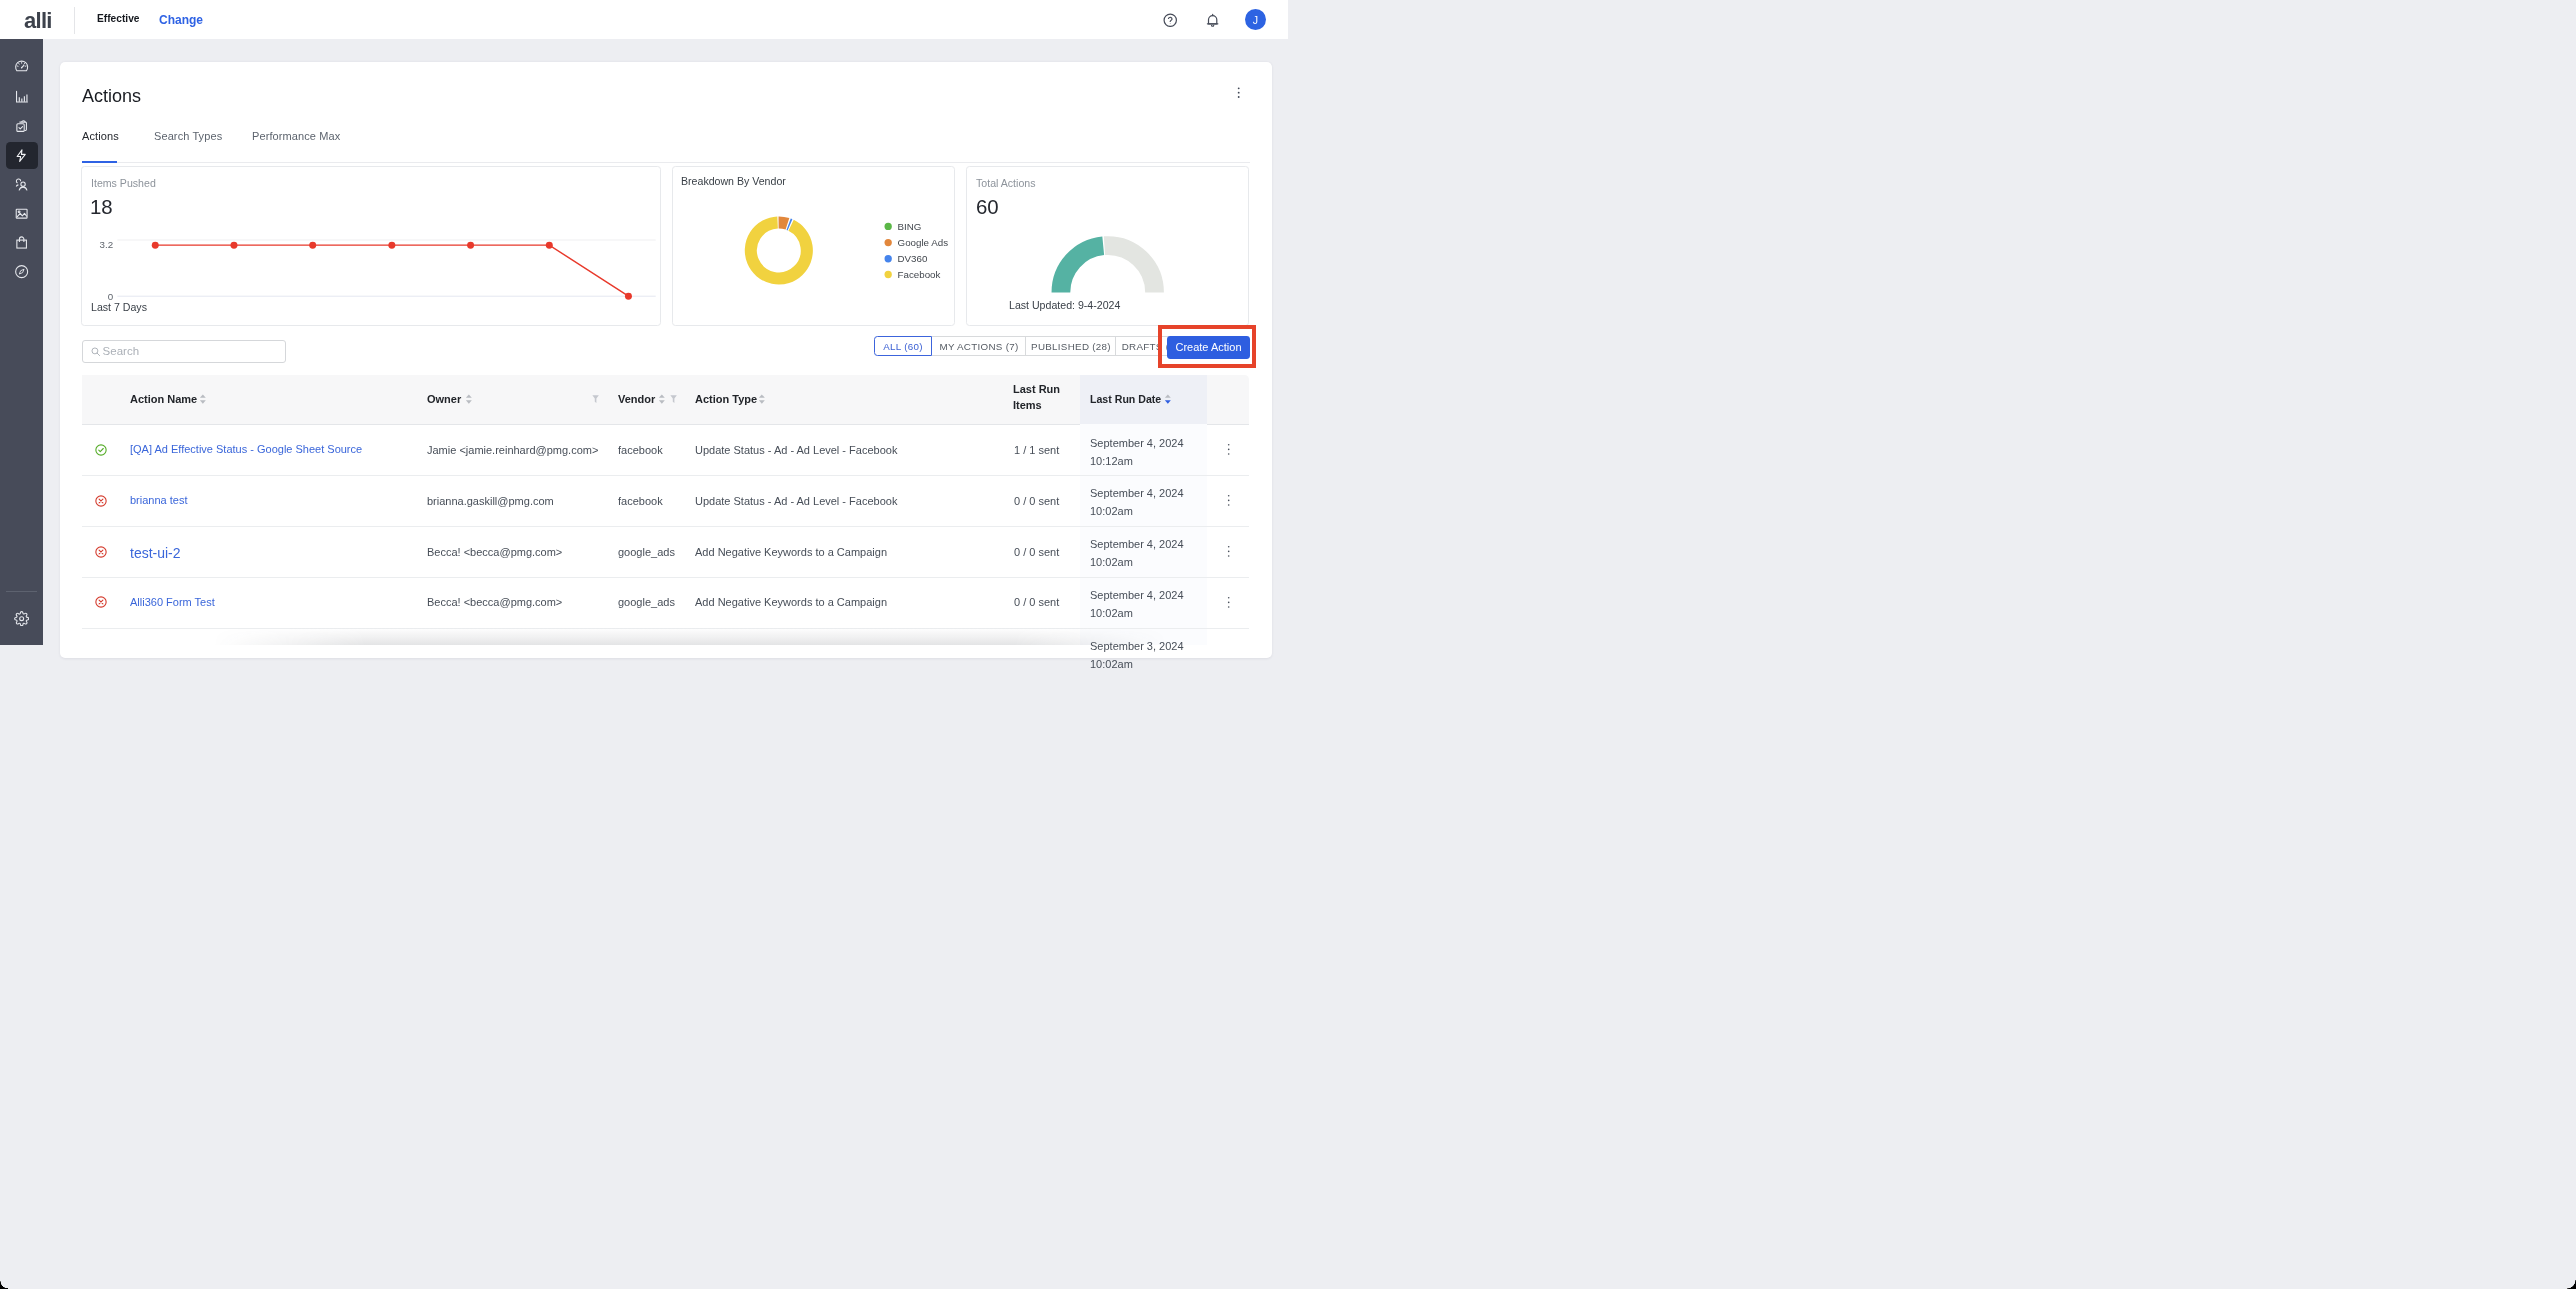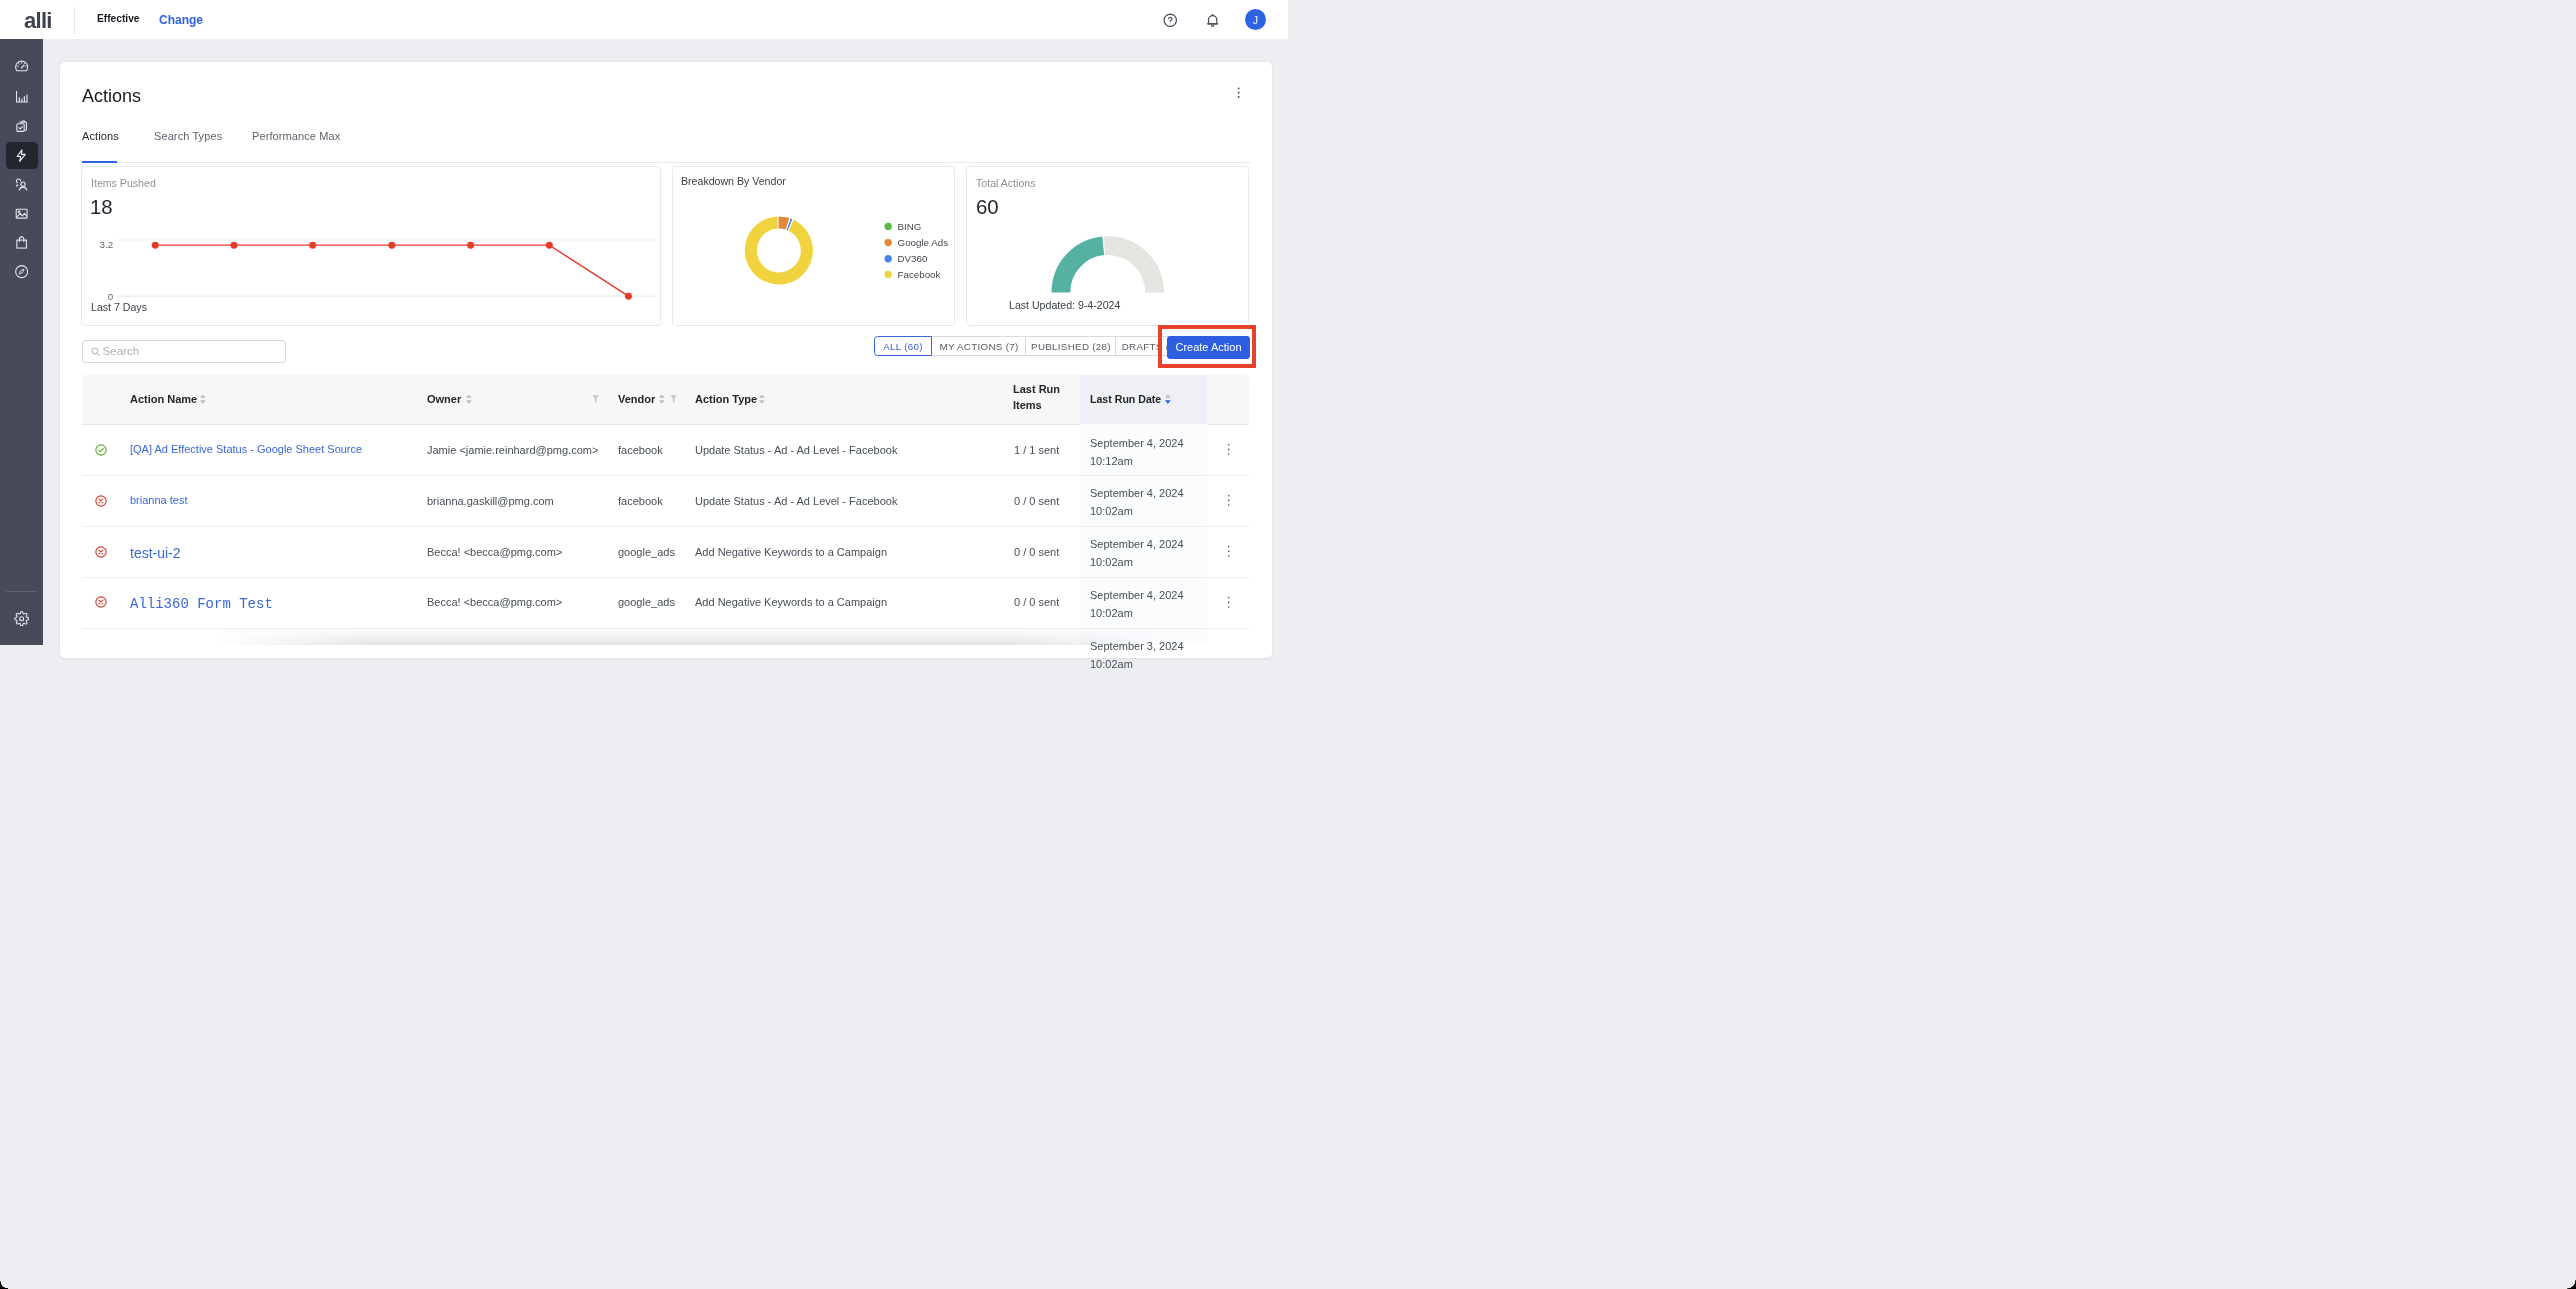--- a/index.html
+++ b/index.html
@@ -272,21 +272,21 @@
 <svg class="abs" style="left:1227px; top:545px;" width="3.4" height="12.8" viewBox="0 0 4 15" fill="#4a515c">
   <circle cx="2" cy="2" r="0.95"></circle>
     <circle cx="2" cy="7.5" r="0.95"></circle>
     <circle cx="2" cy="13" r="0.95"></circle>
 </svg>
 
 <svg class="abs" style="left:95px; top:596px;" width="12" height="12" viewBox="0 0 24 24" fill="none" stroke="#d43a2c" stroke-width="2.2">
   <circle cx="12" cy="12" r="10.3"></circle>
     <path d="M8.2 8.2 l7.6 7.6 M15.8 8.2 l-7.6 7.6" stroke-linecap="round"></path>
 </svg>
-<div class="abs" style="left:130px; top:596px; font-size:14px; color:#3a66da;font-family:Liberation Mono, monospace;">Alli360 Form Test</div>
+<div class="abs" style="left:130px; top:596px; font-size:11px; color:#3a66da;">Alli360 Form Test</div>
 <div class="abs" style="left:427px; top:596px; font-size:11px; color:#474e58;">Becca! &lt;becca@pmg.com&gt;</div>
 <div class="abs" style="left:618px; top:596px; font-size:11px; color:#474e58;">google_ads</div>
 <div class="abs" style="left:695px; top:596px; font-size:11px; color:#474e58;">Add Negative Keywords to a Campaign</div>
 <div class="abs" style="left:1014px; top:596px; font-size:11px; color:#474e58;">0 / 0 sent</div>
 <div class="abs" style="left:1090px; top:586px; font-size:11px; color:#474e58; line-height:18px;">September 4, 2024<br>10:02am</div>
 <svg class="abs" style="left:1227px; top:596px;" width="3.4" height="12.8" viewBox="0 0 4 15" fill="#4a515c">
   <circle cx="2" cy="2" r="0.95"></circle>
     <circle cx="2" cy="7.5" r="0.95"></circle>
     <circle cx="2" cy="13" r="0.95"></circle>
 </svg>

